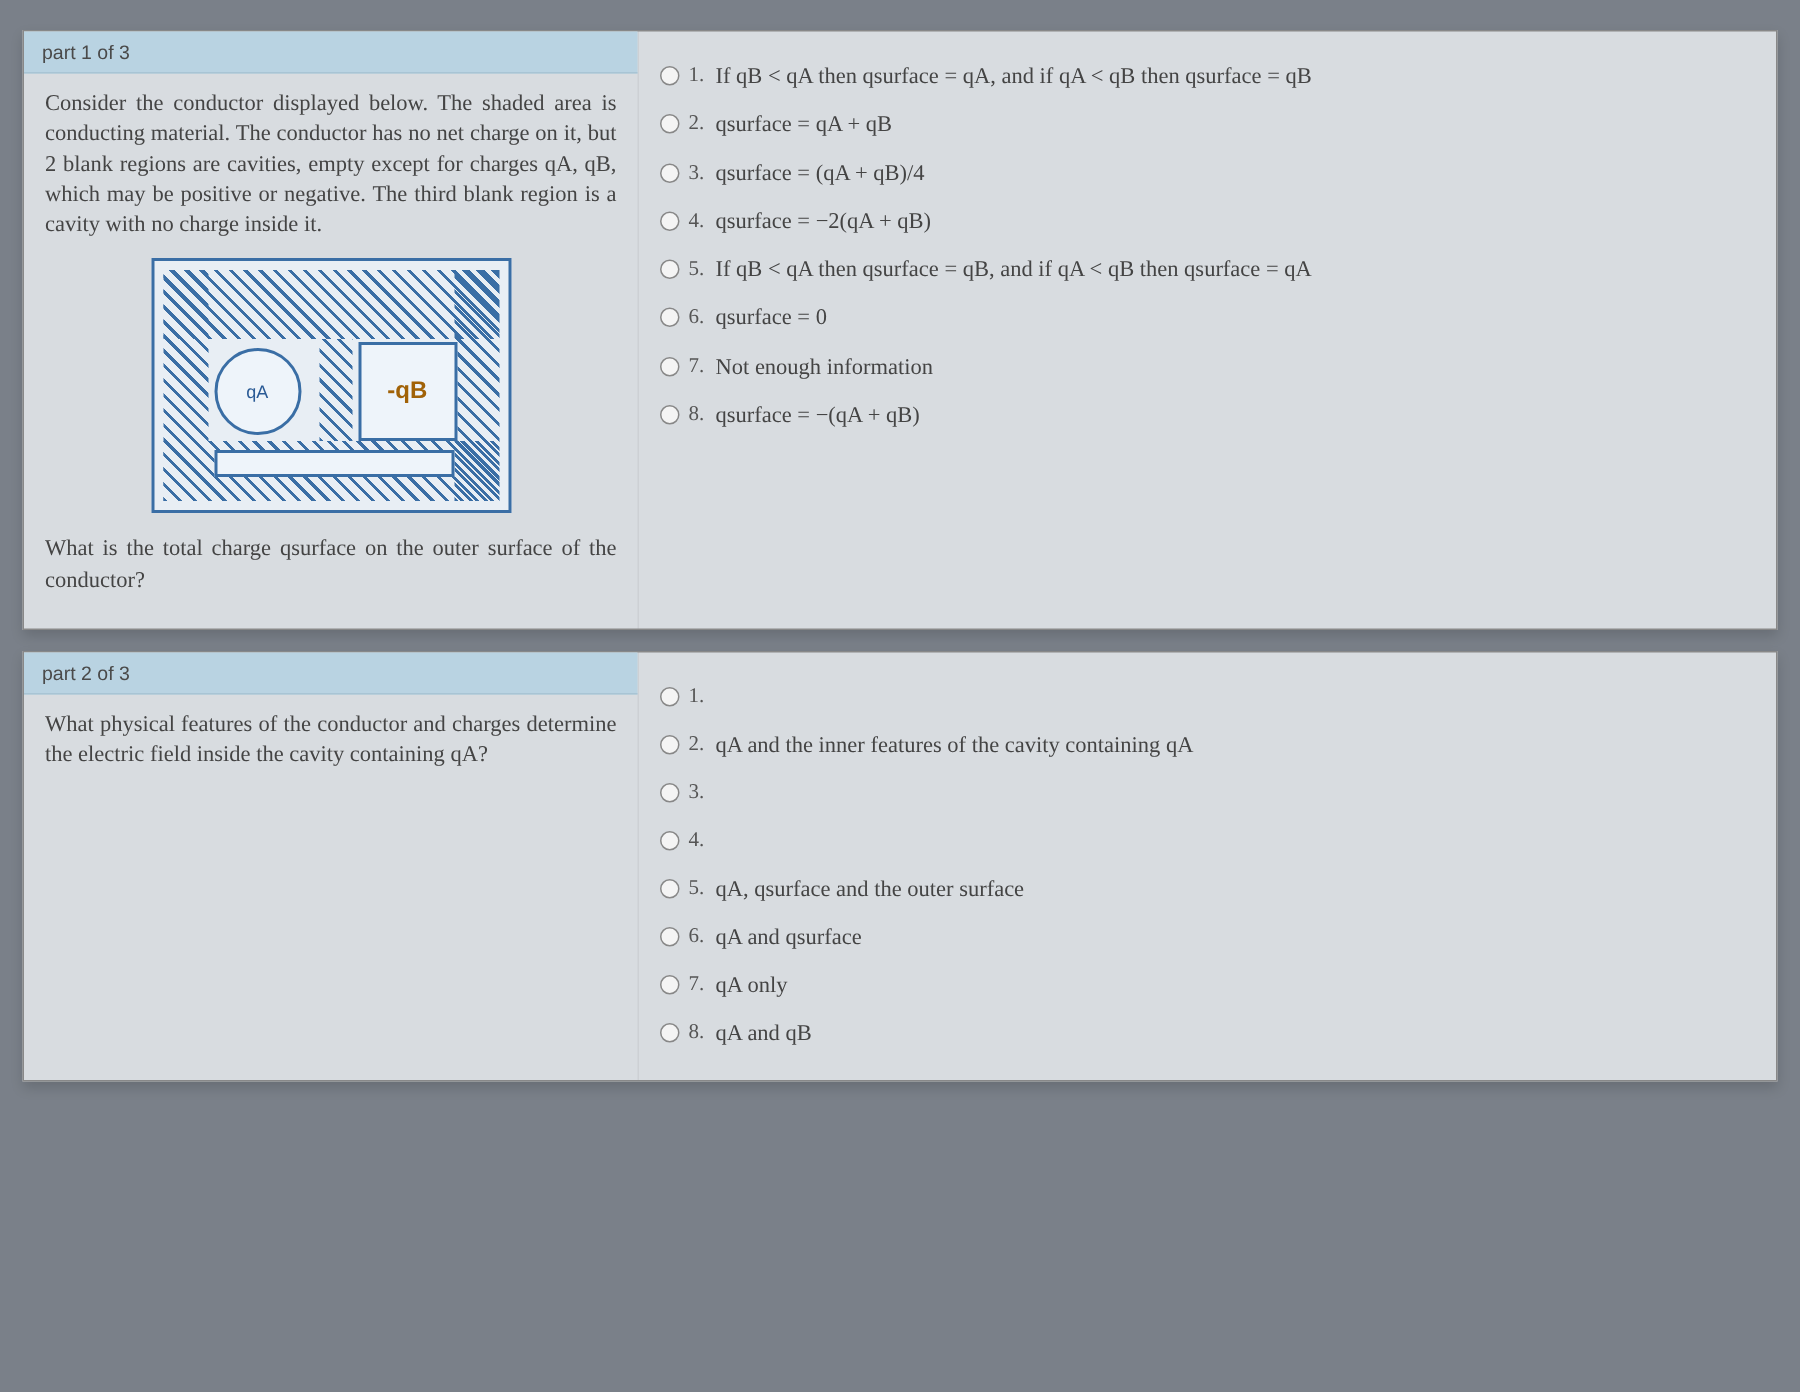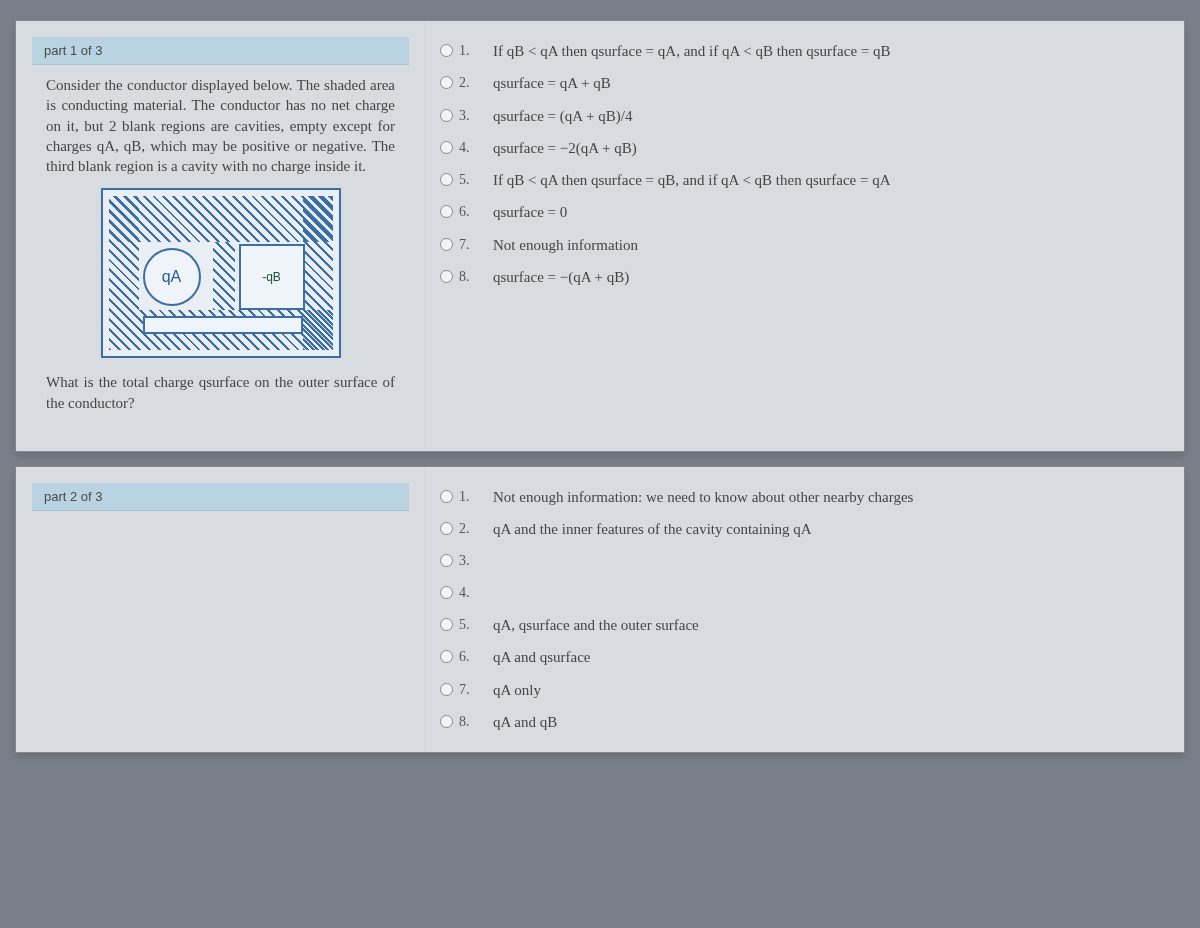--- a/index.html
+++ b/index.html
@@ -15,21 +15,21 @@
     background: #d8dce0;
     border: 1px solid #888;
     width: 100%;
     display: flex;
     margin-bottom: 14px;
     box-shadow: 0 4px 8px rgba(0,0,0,0.15);
   }
   .left-col {
     width: 410px;
     border-right: 1px solid rgba(0,0,0,0.05);
-    padding: 16px;
+    padding: 0;
   }
   .right-col {
     flex: 1;
     padding: 14px 18px 14px 14px;
   }
   .part-header {
     background: #b9d3e2;
     padding: 6px 12px;
     font-family: Arial, sans-serif;
     font-size: 13px;
@@ -63,26 +63,26 @@
   .hatch.mid { top:52px; left:110px; width:22px; bottom:46px; }
   .cav {
     position:absolute;
     background:#eef4fa;
     border:2px solid #3a6ea5;
   }
   .cavA {
     top:58px; left:40px; width:58px; height:58px;
     border-radius:50%;
     display:flex; align-items:center; justify-content:center;
-    font-size:16px; color:#2a5a95; font-family:Arial,sans-serif;
+    font-size:12px; color:#2a5a95; font-family:Arial,sans-serif;
   }
   .cavB {
     top:54px; left:136px; width:66px; height:66px;
     display:flex; align-items:center; justify-content:center;
-    font-size:12px; color:#14532d; font-family:Arial,sans-serif;
+    font-size:16px; color:#a16207; font-family:Arial,sans-serif;font-weight:bold;
   }
   .cavC {
     top:126px; left:40px; width:160px; height:18px;
     border:2px solid #3a6ea5;
   }
   .option-row {
     display:flex;
     align-items:flex-start;
     padding: 6px 0;
     font-size: 15px;
@@ -98,21 +98,21 @@
     margin-top:3px;
     flex-shrink:0;
   }
   .num {
     width:18px;
     flex-shrink:0;
     font-size:14px;
     color:#555;
     margin-top:1px;
   }
-  .opt-text { flex:1;margin-left:16px; }
+  .opt-text { flex:1; }
   .q-intro { margin-bottom:4px; }
 </style>
 </head>
 <body>
 
 <div class="block">
   <div class="left-col">
     <div class="part-header">part 1 of 3</div>
     <div class="question-body">
       <p class="q-intro">Consider the conductor displayed below. The shaded area is conducting material. The conductor has no net charge on it, but 2 blank regions are cavities, empty except for charges qA, qB, which may be positive or negative. The third blank region is a cavity with no charge inside it.</p>
@@ -169,26 +169,28 @@
       <span class="radio"></span>
       <span class="num">8.</span>
       <span class="opt-text">qsurface = −(qA + qB)</span>
     </div>
   </div>
 </div>
 
 <div class="block">
   <div class="left-col">
     <div class="part-header">part 2 of 3</div>
+    <div class="question-body">
+      <p>What physical features of the conductor and charges determine the electric field inside the cavity containing qA?</p>
+    </div>
   </div>
   <div class="right-col">
     <div class="option-row">
       <span class="radio"></span>
       <span class="num">1.</span>
-      <span class="opt-text">Not enough information: we need to know about other nearby charges</span>
     </div>
     <div class="option-row">
       <span class="radio"></span>
       <span class="num">2.</span>
       <span class="opt-text">qA and the inner features of the cavity containing qA</span>
     </div>
     <div class="option-row">
       <span class="radio"></span>
       <span class="num">3.</span>
     </div>

